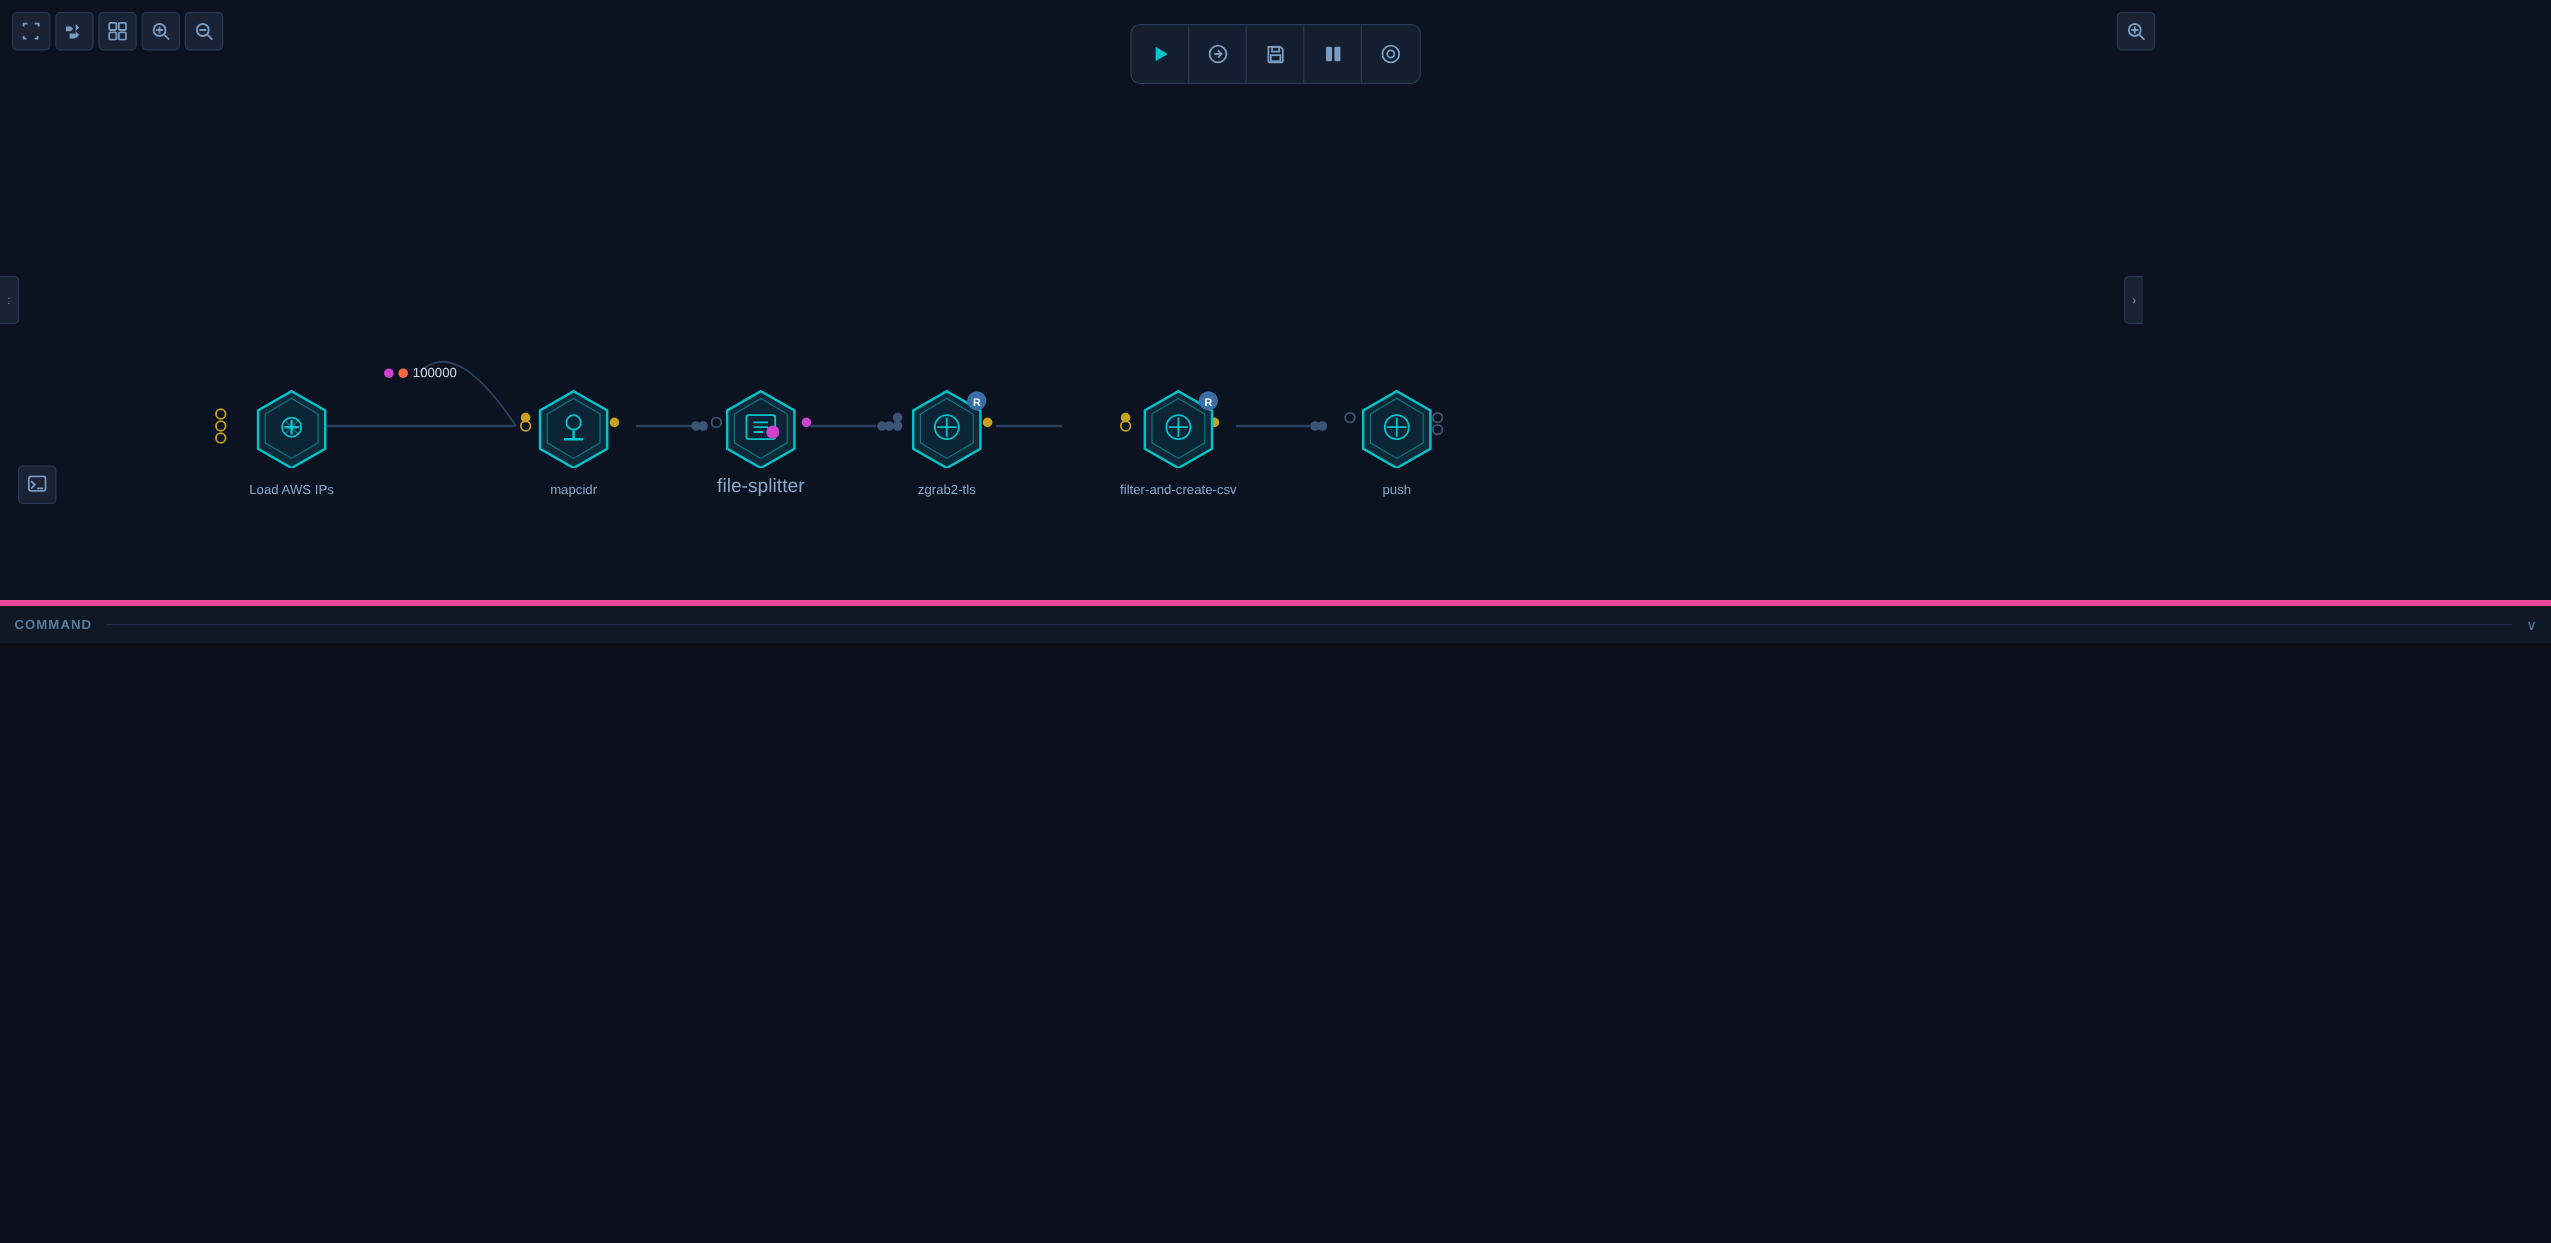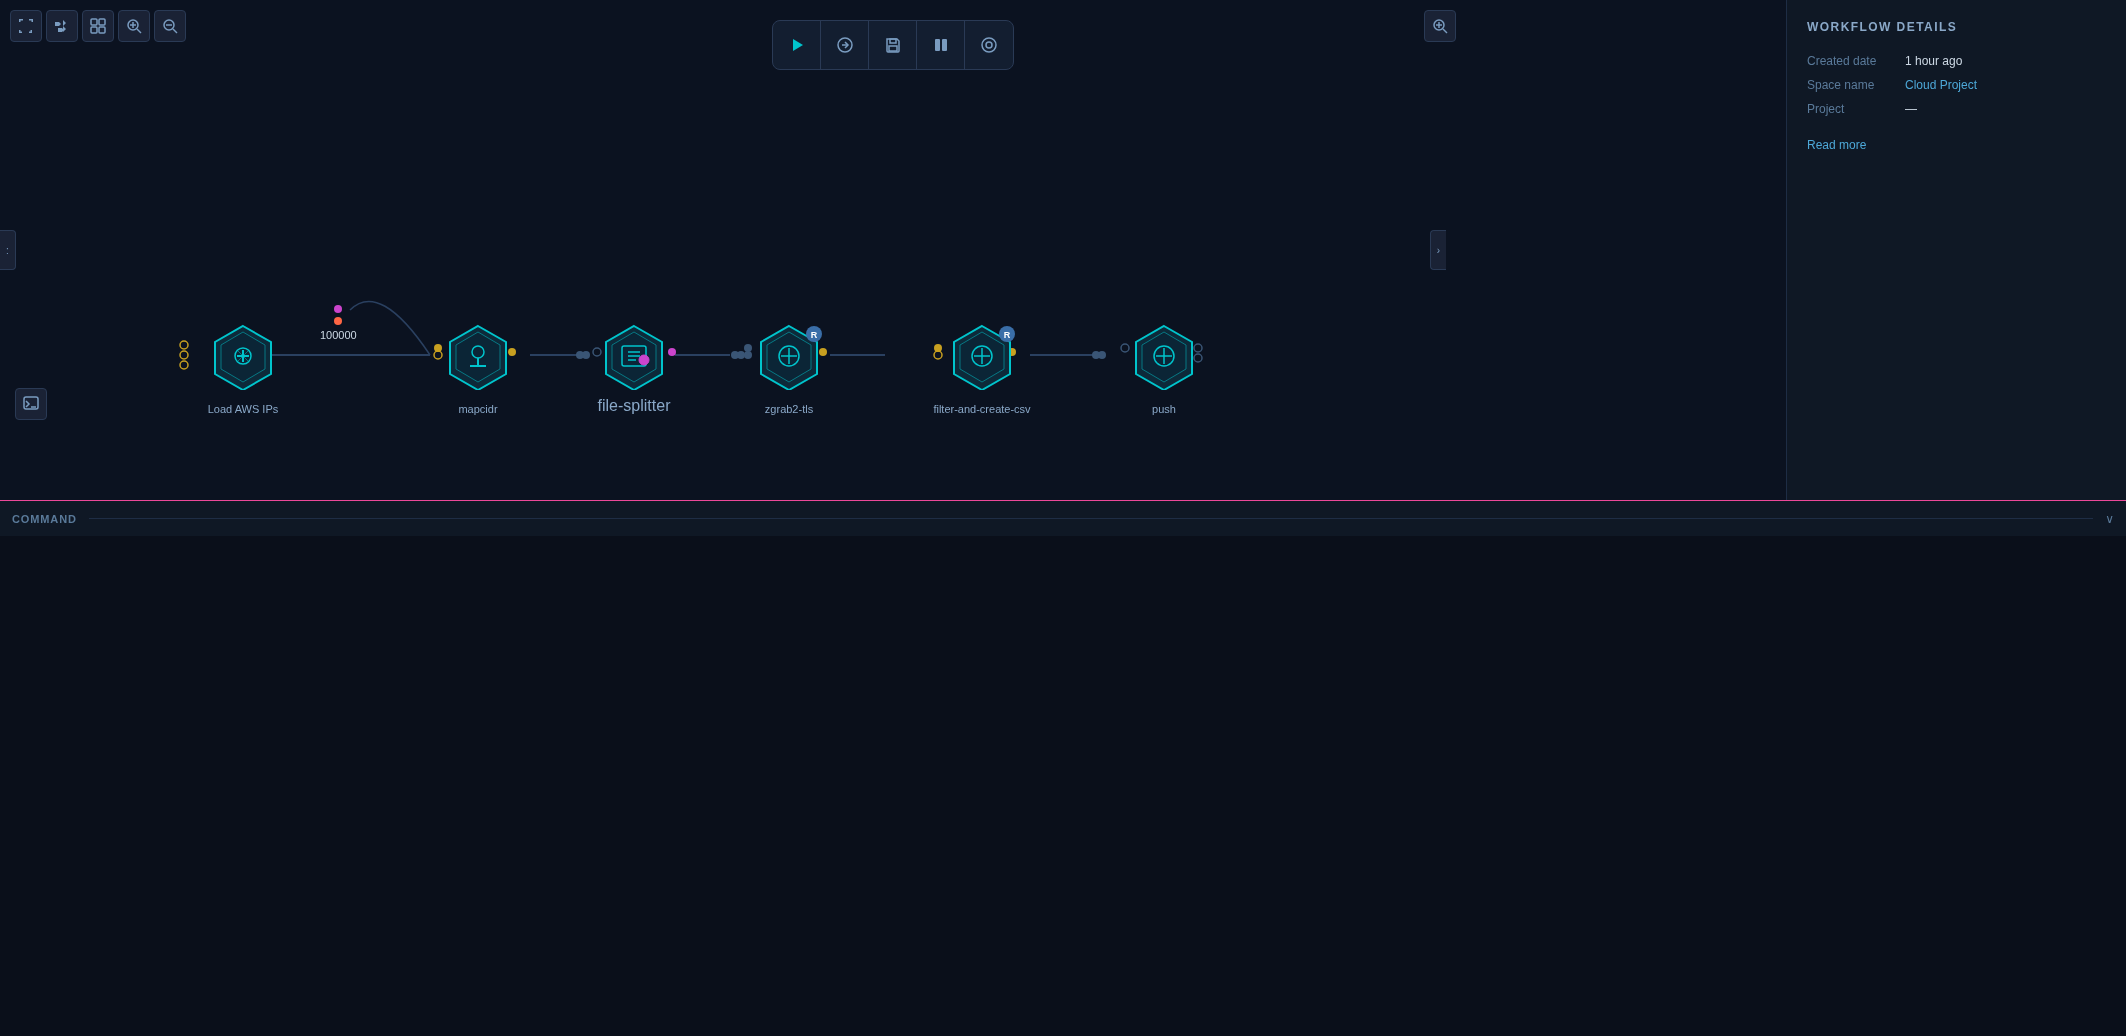--- a/index.html
+++ b/index.html
@@ -136,21 +136,21 @@
       align-items: center;
       justify-content: center;
       cursor: pointer;
       color: #7a9cc0;
     }
 
     
     .command-bar {
       height: 36px;
       background: #0f1825;
-      border-top: 1px solid #ec4899;
+      border-top: 5px solid #ec4899;
       display: flex;
       align-items: center;
       padding: 0 12px;
       gap: 12px;
       flex-shrink: 0;
     }
 
     .command-label {
       color: #5a7a9a;
       font-size: 11px;
@@ -386,21 +386,21 @@
 
         <line x1="28" y1="34" x2="40" y2="34" stroke="#00c4cc" stroke-width="2"></line>
         <line x1="34" y1="28" x2="34" y2="40" stroke="#00c4cc" stroke-width="2"></line>
         <circle cx="34" cy="34" r="8" fill="none" stroke="#00c4cc" stroke-width="1.5"></circle>
         <line x1="28" y1="28" x2="40" y2="40" stroke="#00c4cc" stroke-width="1" opacity="0.5"></line>
         <line x1="40" y1="28" x2="28" y2="40" stroke="#00c4cc" stroke-width="1" opacity="0.5"></line>
       </svg>
       <div style="position:absolute;bottom:-22px;left:50%;transform:translateX(-50%);font-size:11px;color:#8aa8c8;white-space:nowrap;">Load AWS IPs</div>
     </div>
 
-    <div style="position:absolute;top:305px;left:320px;display:flex;align-items:center;gap:4px;flex-direction:column;">
+    <div style="position:absolute;top:305px;left:320px;display:flex;align-items:center;gap:4px;">
       <div style="width:8px;height:8px;border-radius:50%;background:#cc44cc;"></div>
       <div style="width:8px;height:8px;border-radius:50%;background:#ff6644;"></div>
       <span style="font-size:11px;color:#cdd9e5;">100000</span>
     </div>
 
     <div style="position:absolute;top:322px;left:444px;">
       <svg width="68" height="68" viewBox="0 0 68 68">
         <polygon points="34,4 62,20 62,52 34,68 6,52 6,20" fill="#0d2a3a" stroke="#00c4cc" stroke-width="2"></polygon>
         <polygon points="34,10 56,23 56,47 34,60 12,47 12,23" fill="#0a2233" stroke="#00c4cc" stroke-width="1" opacity="0.5"></polygon>
         <circle cx="34" cy="30" r="6" fill="none" stroke="#00c4cc" stroke-width="1.5"></circle>
@@ -471,40 +471,20 @@
         <line x1="8" y1="11" x2="13" y2="11" stroke="currentColor" stroke-width="1.5"></line>
       </svg>
     </div>
 
     <div class="right-collapse">
       <span>›</span>
     </div>
 
   </div>
 
-  <div class="right-panel">
-    <div class="panel-title">WORKFLOW DETAILS</div>
-
-    <div class="detail-row">
-      <span class="detail-key">Created date</span>
-      <span class="detail-value">1 hour ago</span>
-    </div>
-
-    <div class="detail-row">
-      <span class="detail-key">Space name</span>
-      <a class="detail-value link">Cloud Project</a>
-    </div>
-
-    <div class="detail-row">
-      <span class="detail-key">Project</span>
-      <span class="detail-value">—</span>
-    </div>
-
-    <a class="read-more-link">Read more</a>
-  </div>
 </div>
 
 <div class="command-bar">
   <span class="command-label">COMMAND</span>
   <div style="flex:1;height:1px;background:#1e2d45;"></div>
   <span class="command-expand">∨</span>
 </div>
 
 <div style="flex:1;background:#0a0f1a;min-height:200px;"></div>
 

